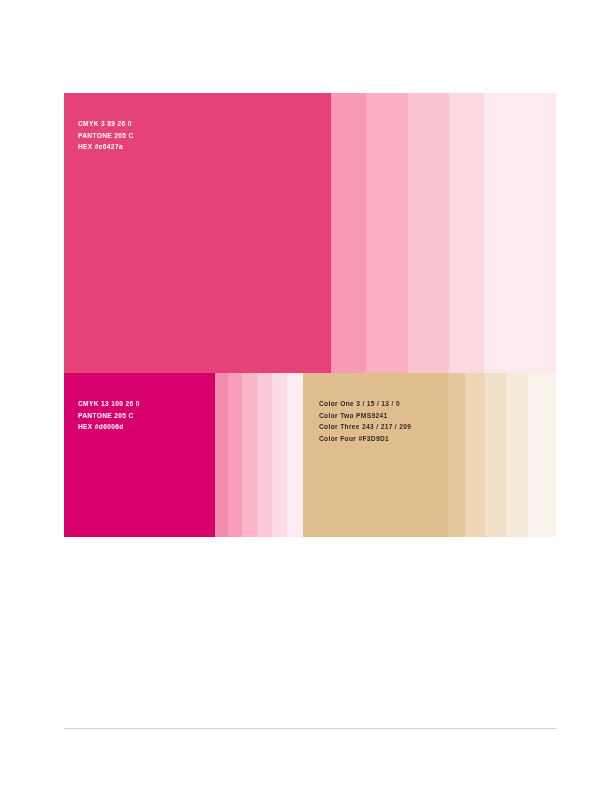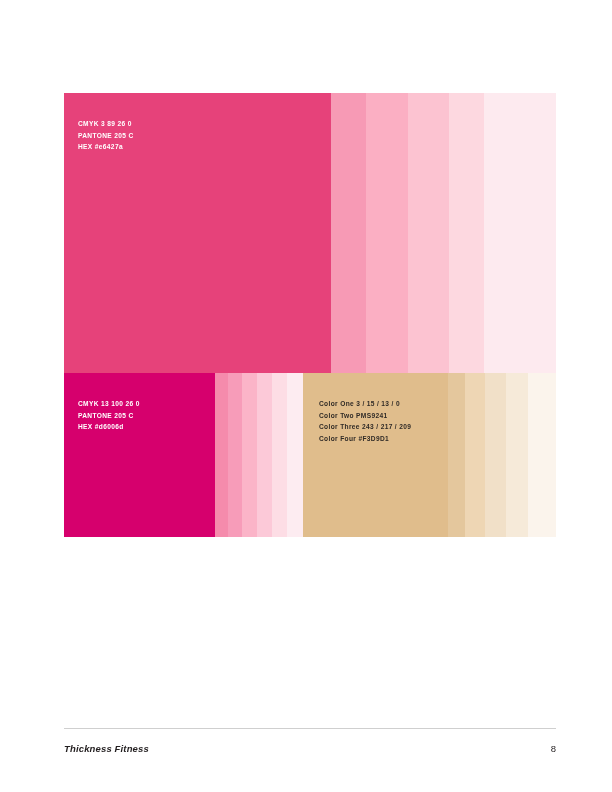--- a/index.html
+++ b/index.html
@@ -185,17 +185,13 @@
         <div class="swatch-strip" style="background: rgb(241, 224, 200); width: 21px;"></div>
         <div class="swatch-strip" style="background: rgb(246, 234, 217); width: 22px;"></div>
         <div class="swatch-strip" style="background: rgb(251, 244, 236); width: 28px;"></div>
       </div>
 
   </div>
 </div>
 
 <div id="page-footer">
   <div id="footer-rule"></div>
-  <div id="footer-content">
-    <span id="footer-title">Thickness Fitness</span>
-    <span id="page-number">8</span>
-  </div>
 </div>
 
 </body></html>

